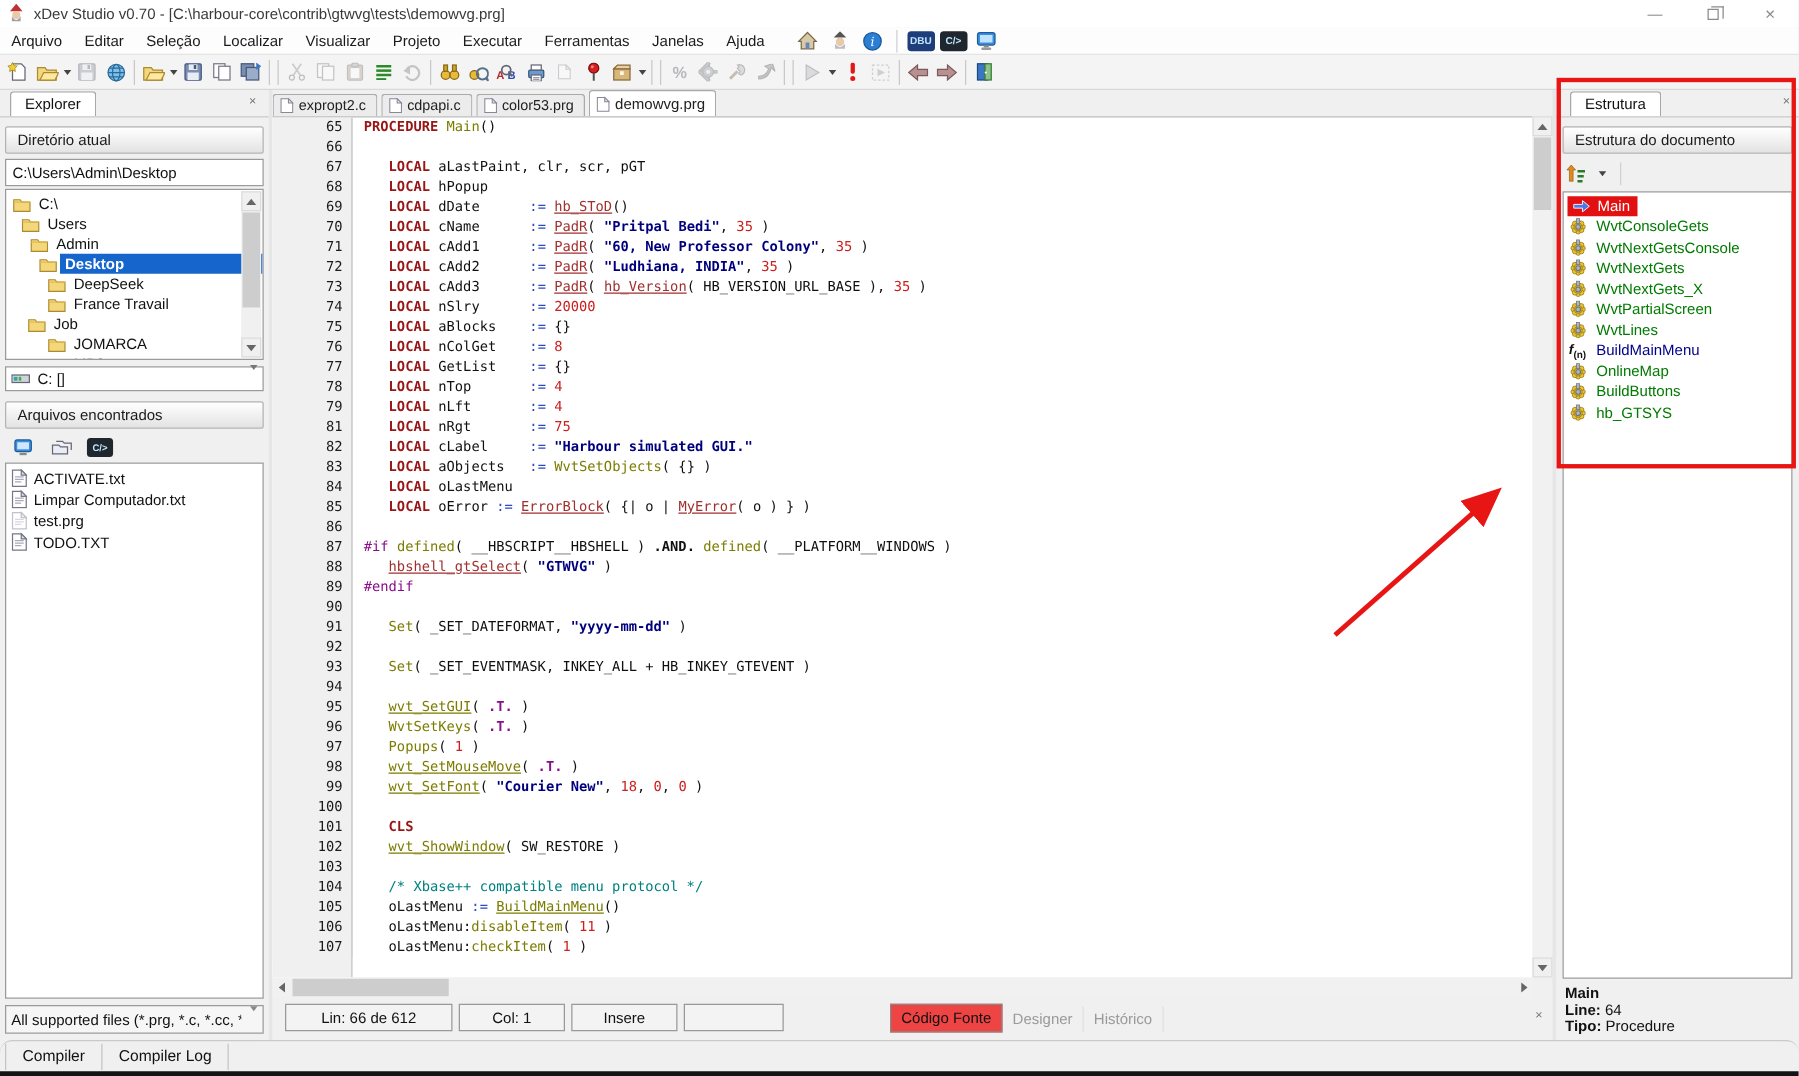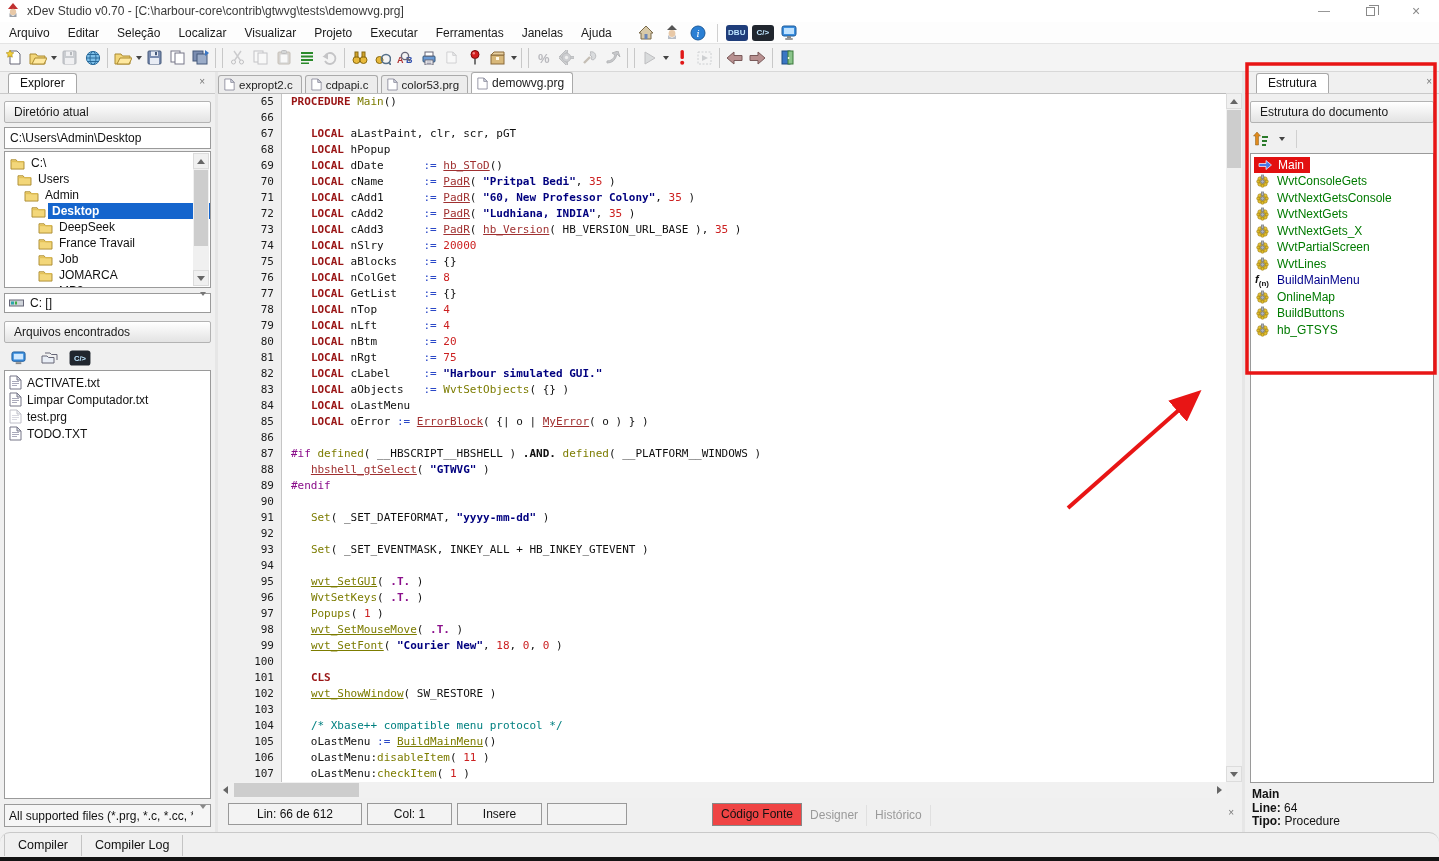--- a/index.html
+++ b/index.html
@@ -511,21 +511,21 @@
           </div>
           <div class="xrow" style="padding-left: 33px;">
             <span class="fico">
               <svg width="15" height="13" viewBox="0 0 16 14">
                 <path d="M1 3h5.5l1.5 2H15v8H1z" fill="#f3d77a" stroke="#ab8a30"></path>
                 <path d="M1 5h14" stroke="#e0bc50"></path>
               </svg>
             </span>
             <span class="lbl">France Travail</span>
           </div>
-          <div class="xrow" style="padding-left: 33px; text-align: right;">
+          <div class="xrow" style="padding-left: 17px; text-align: right;">
             <span class="fico">
               <svg width="15" height="13" viewBox="0 0 16 14">
                 <path d="M1 3h5.5l1.5 2H15v8H1z" fill="#f3d77a" stroke="#ab8a30"></path>
                 <path d="M1 5h14" stroke="#e0bc50"></path>
               </svg>
             </span>
             <span class="lbl">Job</span>
           </div>
           <div class="xrow" style="padding-left: 33px;">
             <span class="fico">
@@ -699,21 +699,20 @@
           <div class="code-line"><span class="ln">70</span><span class="ct"><span class="tk-t">   </span><span class="tk-k">LOCAL</span><span class="tk-t"> cName      </span><span class="tk-op">:= </span><span class="tk-f">PadR</span><span class="tk-t">( </span><span class="tk-s">"Pritpal Bedi"</span><span class="tk-t">, </span><span class="tk-n">35</span><span class="tk-t"> )</span></span></div>
           <div class="code-line"><span class="ln">71</span><span class="ct"><span class="tk-t">   </span><span class="tk-k">LOCAL</span><span class="tk-t"> cAdd1      </span><span class="tk-op">:= </span><span class="tk-f">PadR</span><span class="tk-t">( </span><span class="tk-s">"60, New Professor Colony"</span><span class="tk-t">, </span><span class="tk-n">35</span><span class="tk-t"> )</span></span></div>
           <div class="code-line"><span class="ln">72</span><span class="ct"><span class="tk-t">   </span><span class="tk-k">LOCAL</span><span class="tk-t"> cAdd2      </span><span class="tk-op">:= </span><span class="tk-f">PadR</span><span class="tk-t">( </span><span class="tk-s">"Ludhiana, INDIA"</span><span class="tk-t">, </span><span class="tk-n">35</span><span class="tk-t"> )</span></span></div>
           <div class="code-line"><span class="ln">73</span><span class="ct"><span class="tk-t">   </span><span class="tk-k">LOCAL</span><span class="tk-t"> cAdd3      </span><span class="tk-op">:= </span><span class="tk-f">PadR</span><span class="tk-t">( </span><span class="tk-f">hb_Version</span><span class="tk-t">( HB_VERSION_URL_BASE ), </span><span class="tk-n">35</span><span class="tk-t"> )</span></span></div>
           <div class="code-line"><span class="ln">74</span><span class="ct"><span class="tk-t">   </span><span class="tk-k">LOCAL</span><span class="tk-t"> nSlry      </span><span class="tk-op">:= </span><span class="tk-n">20000</span></span></div>
           <div class="code-line"><span class="ln">75</span><span class="ct"><span class="tk-t">   </span><span class="tk-k">LOCAL</span><span class="tk-t"> aBlocks    </span><span class="tk-op">:= </span><span class="tk-t">{}</span></span></div>
           <div class="code-line"><span class="ln">76</span><span class="ct"><span class="tk-t">   </span><span class="tk-k">LOCAL</span><span class="tk-t"> nColGet    </span><span class="tk-op">:= </span><span class="tk-n">8</span></span></div>
           <div class="code-line"><span class="ln">77</span><span class="ct"><span class="tk-t">   </span><span class="tk-k">LOCAL</span><span class="tk-t"> GetList    </span><span class="tk-op">:= </span><span class="tk-t">{}</span></span></div>
           <div class="code-line"><span class="ln">78</span><span class="ct"><span class="tk-t">   </span><span class="tk-k">LOCAL</span><span class="tk-t"> nTop       </span><span class="tk-op">:= </span><span class="tk-n">4</span></span></div>
           <div class="code-line"><span class="ln">79</span><span class="ct"><span class="tk-t">   </span><span class="tk-k">LOCAL</span><span class="tk-t"> nLft       </span><span class="tk-op">:= </span><span class="tk-n">4</span></span></div>
-          <div class="code-line"><span class="ln">80</span><span class="ct"><span class="tk-t">   </span><span class="tk-k">LOCAL</span><span class="tk-t"> nBtm       </span><span class="tk-op">:= </span><span class="tk-n">20</span></span></div>
           <div class="code-line"><span class="ln">81</span><span class="ct"><span class="tk-t">   </span><span class="tk-k">LOCAL</span><span class="tk-t"> nRgt       </span><span class="tk-op">:= </span><span class="tk-n">75</span></span></div>
           <div class="code-line"><span class="ln">82</span><span class="ct"><span class="tk-t">   </span><span class="tk-k">LOCAL</span><span class="tk-t"> cLabel     </span><span class="tk-op">:= </span><span class="tk-s">"Harbour simulated GUI."</span></span></div>
           <div class="code-line"><span class="ln">83</span><span class="ct"><span class="tk-t">   </span><span class="tk-k">LOCAL</span><span class="tk-t"> aObjects   </span><span class="tk-op">:= </span><span class="tk-o">WvtSetObjects</span><span class="tk-t">( {} )</span></span></div>
           <div class="code-line"><span class="ln">84</span><span class="ct"><span class="tk-t">   </span><span class="tk-k">LOCAL</span><span class="tk-t"> oLastMenu</span></span></div>
           <div class="code-line"><span class="ln">85</span><span class="ct"><span class="tk-t">   </span><span class="tk-k">LOCAL</span><span class="tk-t"> oError </span><span class="tk-op">:= </span><span class="tk-f">ErrorBlock</span><span class="tk-t">( {| o | </span><span class="tk-f">MyError</span><span class="tk-t">( o ) } )</span></span></div>
           <div class="code-line"><span class="ln">86</span><span class="ct"></span></div>
           <div class="code-line"><span class="ln">87</span><span class="ct"><span class="tk-p">#if</span><span class="tk-t"> </span><span class="tk-o">defined</span><span class="tk-t">( __HBSCRIPT__HBSHELL ) </span><span class="tk-d">.AND.</span><span class="tk-t"> </span><span class="tk-o">defined</span><span class="tk-t">( __PLATFORM__WINDOWS )</span></span></div>
           <div class="code-line"><span class="ln">88</span><span class="ct"><span class="tk-t">   </span><span class="tk-f">hbshell_gtSelect</span><span class="tk-t">( </span><span class="tk-s">"GTWVG"</span><span class="tk-t"> )</span></span></div>
           <div class="code-line"><span class="ln">89</span><span class="ct"><span class="tk-p">#endif</span></span></div>
           <div class="code-line"><span class="ln">90</span><span class="ct"></span></div>

